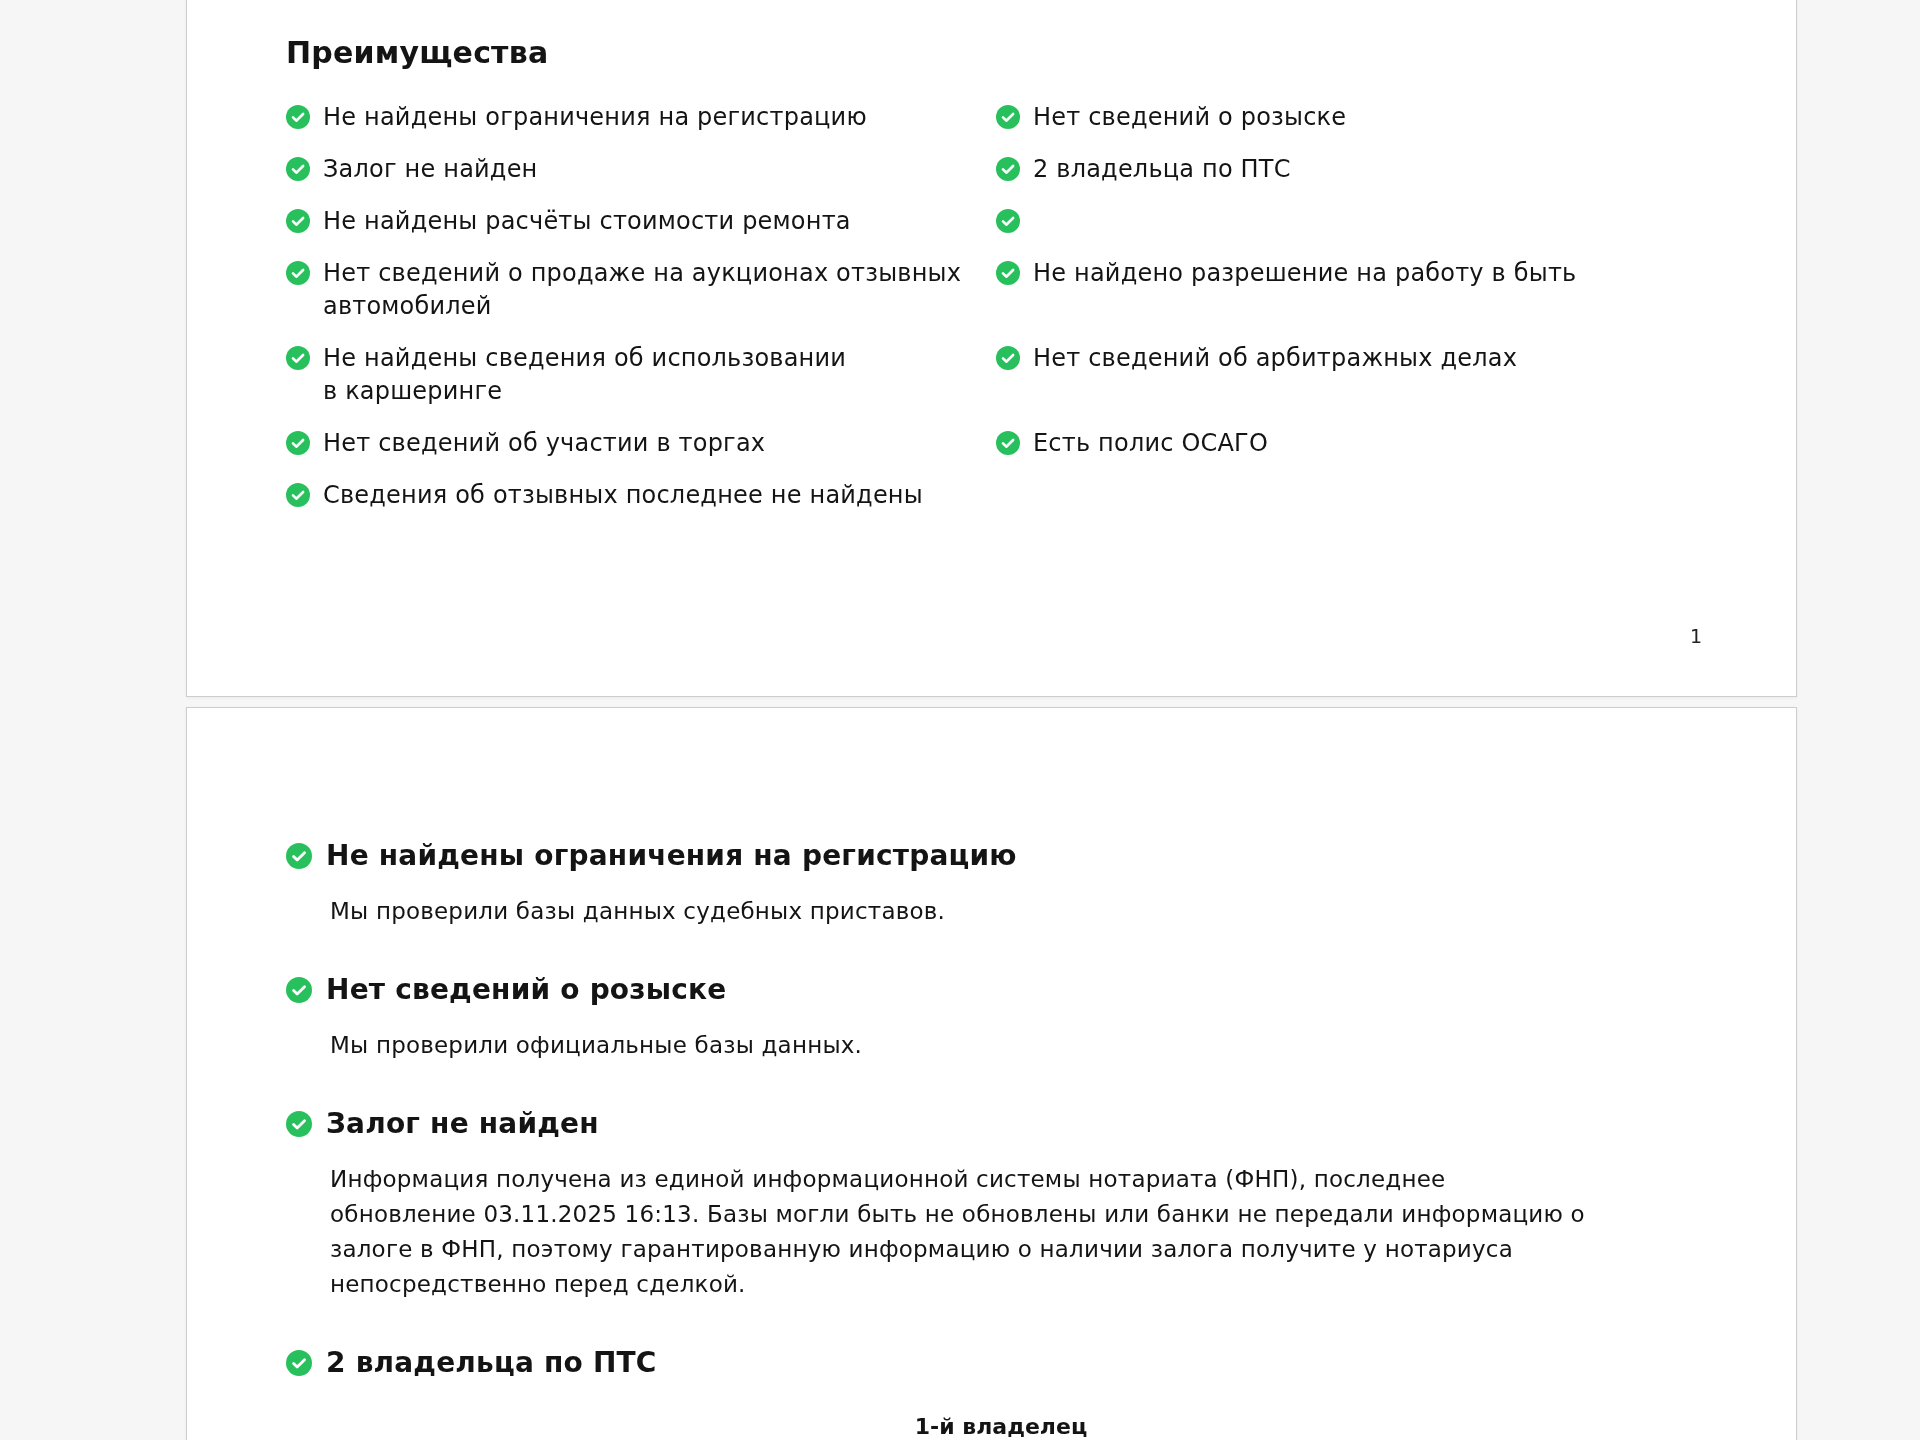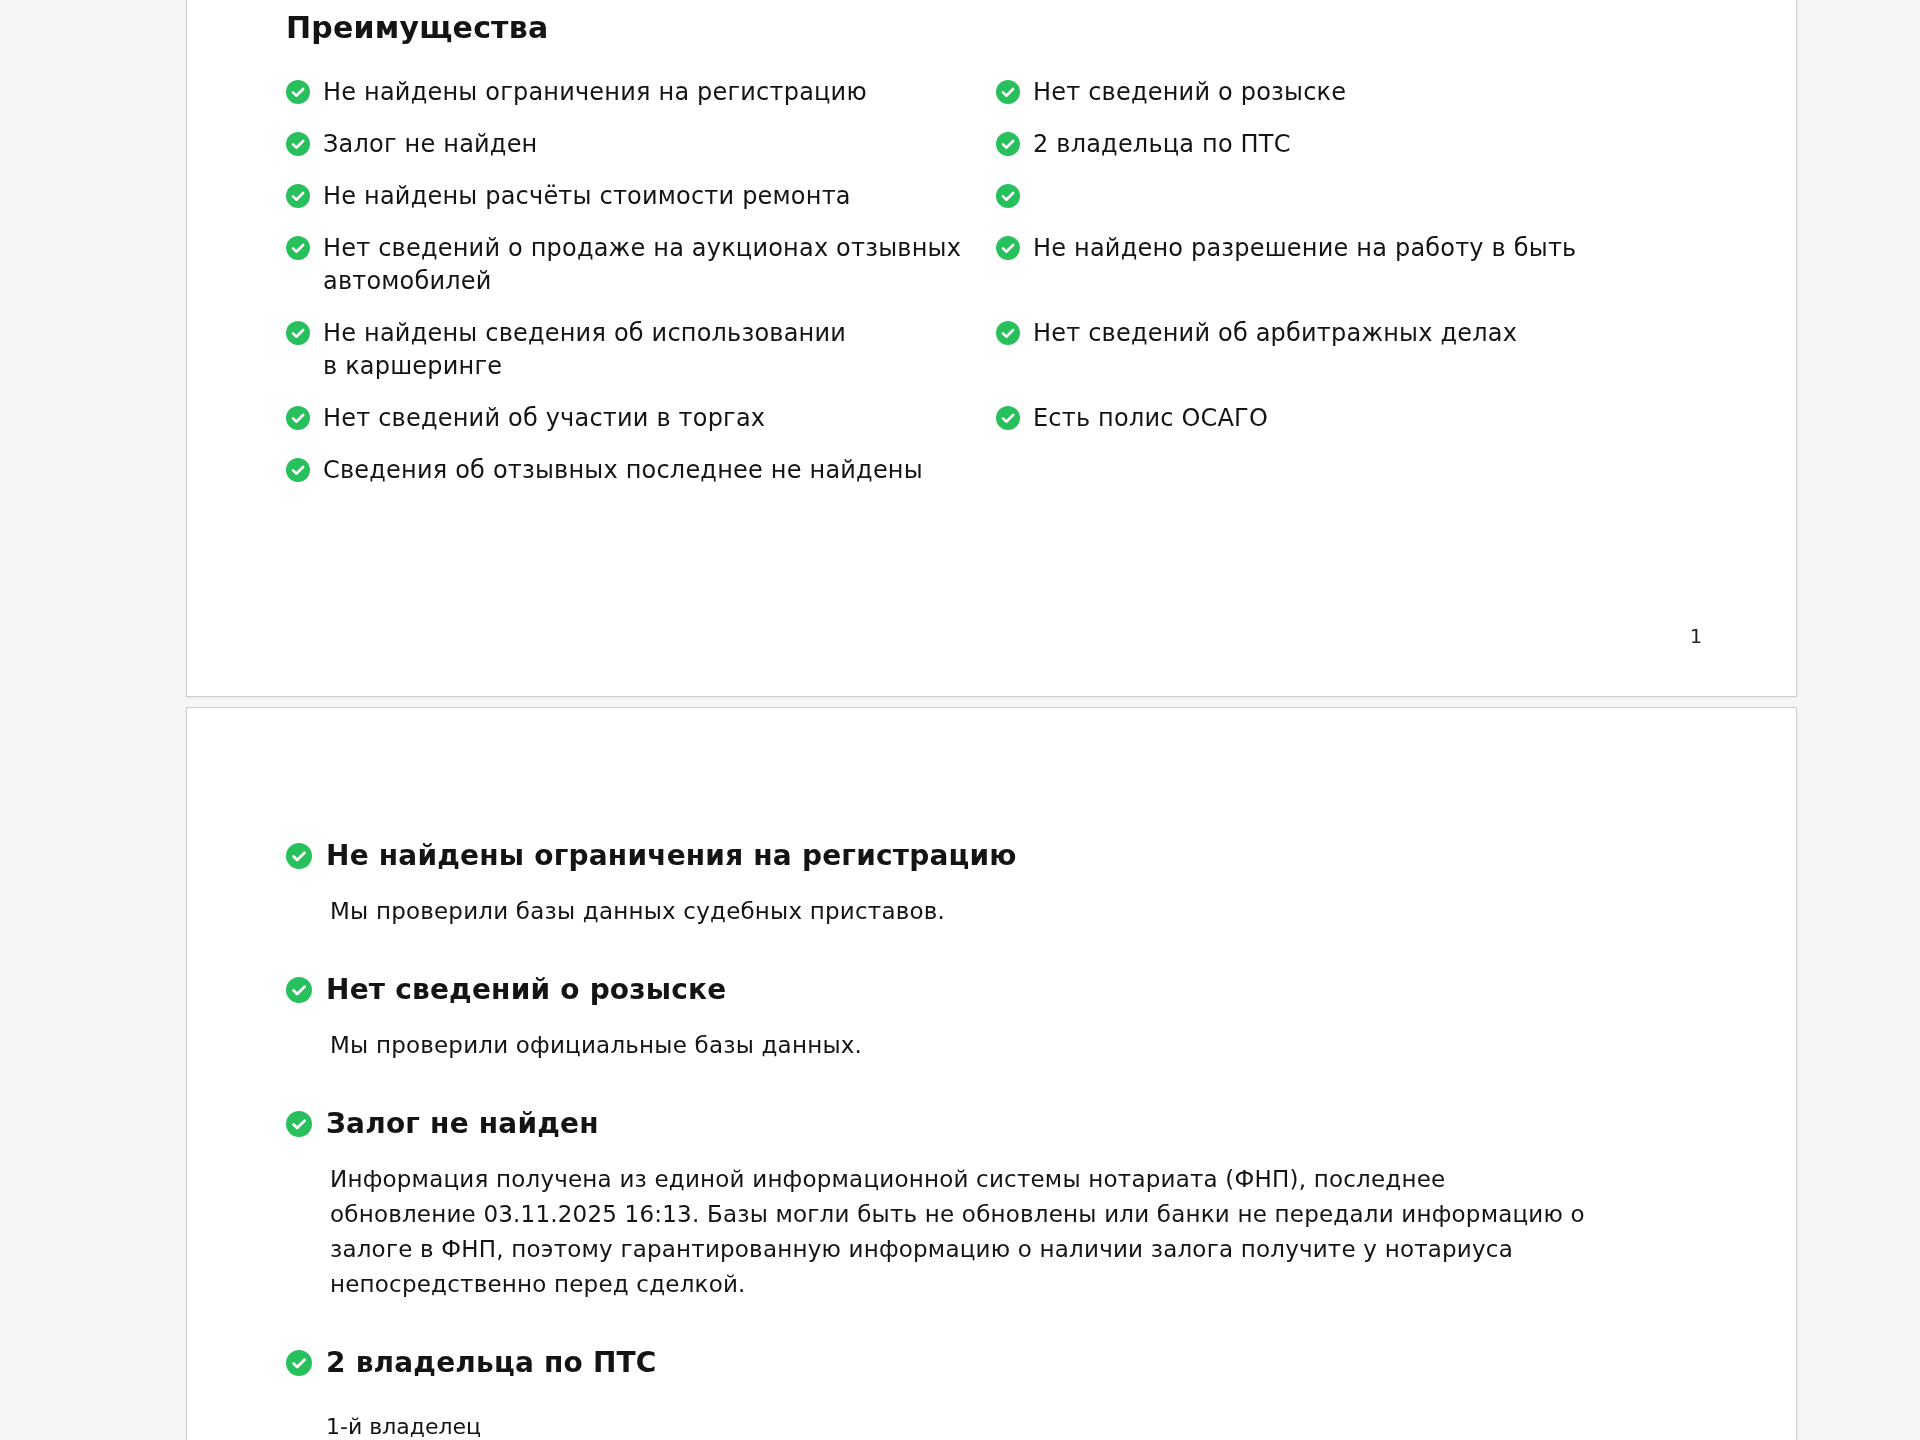--- a/index.html
+++ b/index.html
@@ -30,20 +30,21 @@
     height: 790px;
     padding: 131px 120px 0 99px;
   }
 
   .page-title {
     font-size: 30px;
     line-height: 38px;
     font-weight: 700;
     letter-spacing: 0.2px;
     margin-bottom: 29px;
+    margin-top: 25px;
   }
 
   .adv-row {
     display: grid;
     grid-template-columns: 710px 1fr;
     margin-bottom: 19px;
   }
   .adv-cell {
     display: flex;
     align-items: flex-start;
@@ -92,21 +93,22 @@
     max-width: 1300px;
     font-size: 23px;
     line-height: 35px;
     letter-spacing: 0.2px;
     white-space: pre-line;
   }
   .sec-sub {
     margin: 33px 0 0 40px;
     font-size: 22px;
     line-height: 28px;
-    font-weight: 400;
+    font-weight: 700;
+    text-align: center;
   }
 </style>
 </head>
 <body>
 
 <div class="viewport">
 
   <div class="page page1">
     <h1 class="page-title">Преимущества</h1>
 

